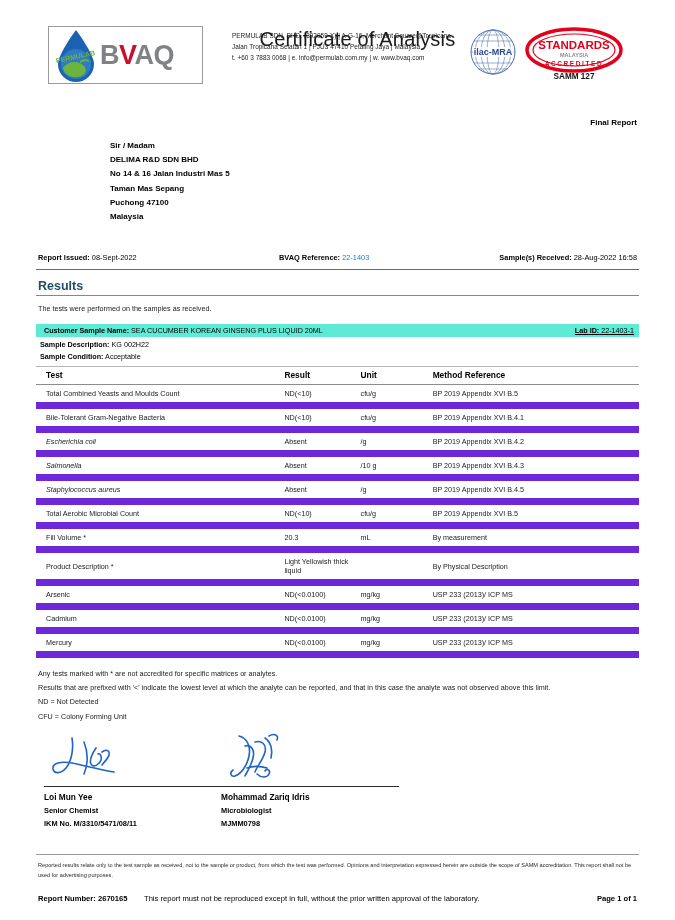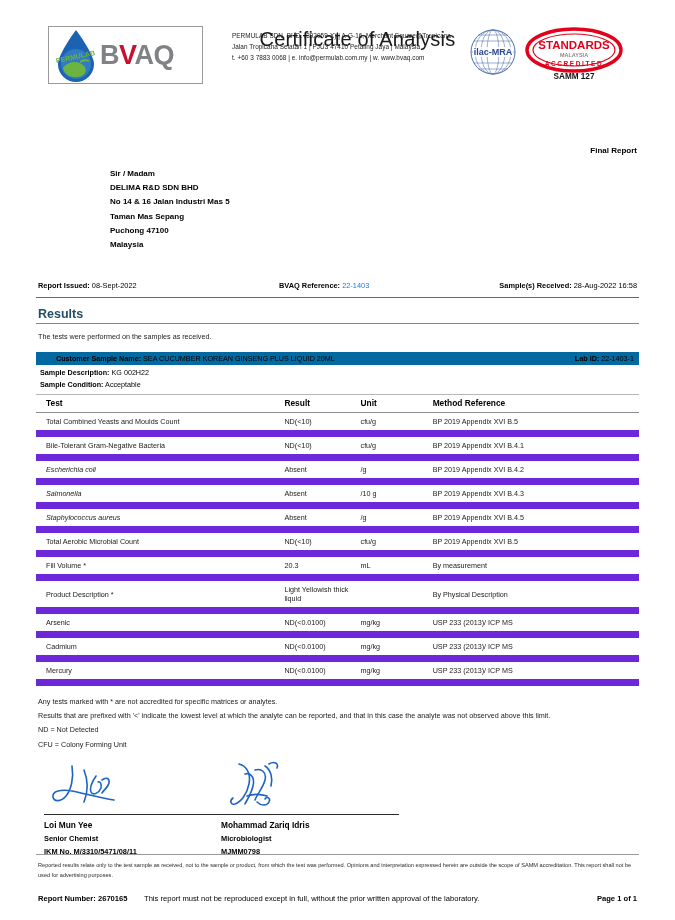--- a/index.html
+++ b/index.html
@@ -108,21 +108,21 @@
     margin-top: 6px;
     padding-left: 40px;
     letter-spacing: 0.2px;
   }
 
   
   .final-report {
     text-align: right;
     font-size: 8px;
     font-weight: bold;
-    margin-top: 36px;
+    margin-top: 8px;
     padding-right: 2px;
   }
 
   
   .address {
     margin-top: 12px;
     margin-left: 74px;
     font-size: 8px;
     font-weight: bold;
     line-height: 1.78;
@@ -160,31 +160,32 @@
   .results-note {
     font-size: 7.2px;
     margin-top: 8px;
     padding-left: 2px;
     color: #1a1a1a;
   }
 
   
   .sample-block { margin-top: 11px; }
   .sample-name-row {
-    background: #0369a1;
+    background: #5eead4;
     position: relative;
     height: 13px;
-    padding: 2px 4px 0 20px;
+    padding: 2px 4px 0 8px;
     box-sizing: border-box;
     font-size: 7.2px;
   }
   .sample-name-row .labid {
     position: absolute;
     right: 5px;
     top: 2px;
+    text-decoration: underline;
   }
   .sample-line {
     font-size: 7.2px;
     padding: 3px 4px 0 4px;
   }
   .sample-line .lbl, .sample-name-row .lbl { font-weight: bold; }
 
   
   table.results {
     width: 100%;

